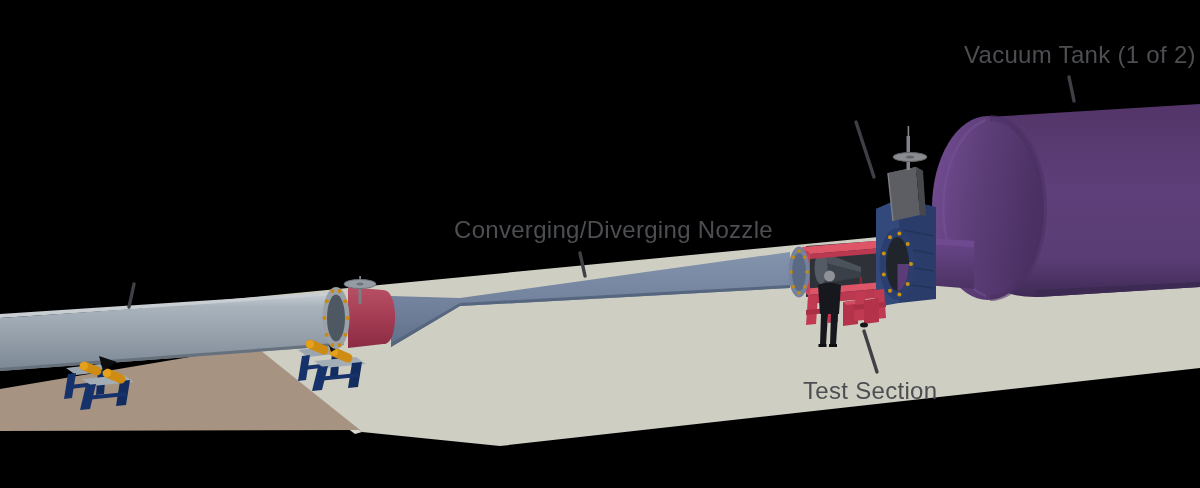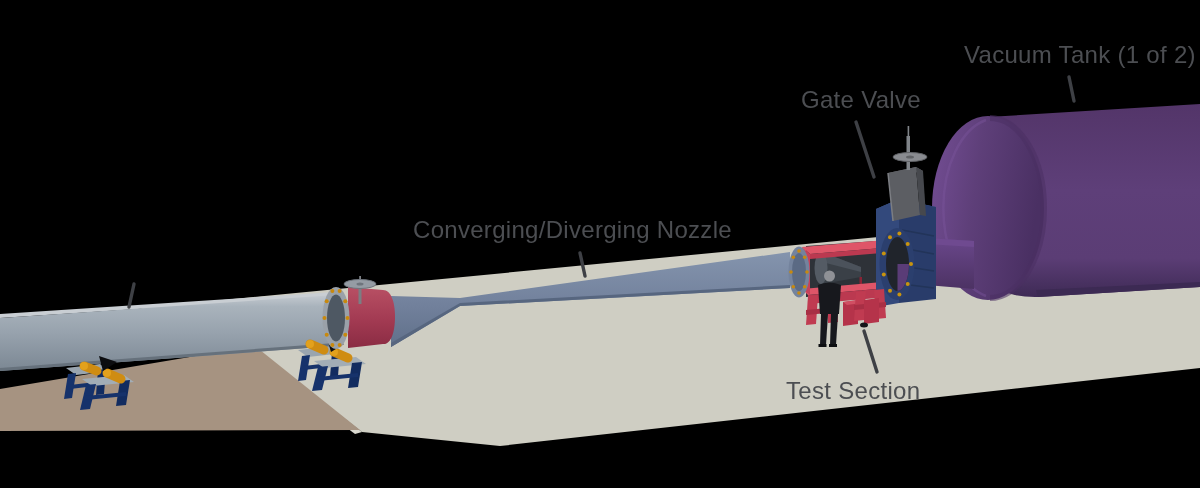--- a/index.html
+++ b/index.html
@@ -234,17 +234,16 @@
 
   <g stroke="#3e4045" stroke-width="3.4" stroke-linecap="round">
     <line x1="134" y1="284" x2="129" y2="307"></line>
     <line x1="580" y1="253" x2="585" y2="276"></line>
     <line x1="856" y1="122" x2="874" y2="177"></line>
     <line x1="1069" y1="77" x2="1074" y2="101"></line>
     <line x1="864" y1="331" x2="877" y2="372"></line>
   </g>
 </svg>
 
-<div class="lbl" style="left:413px;top:216px">Converging/Diverging Nozzle</div>
-<div class="lbl" style="left:801px;top:86px">Gate Valve</div>
+<div class="lbl" style="left:454px;top:216px">Converging/Diverging Nozzle</div>
 <div class="lbl" style="left:964px;top:41px">Vacuum Tank (1 of 2)</div>
-<div class="lbl" style="left:786px;top:377px">Test Section</div>
+<div class="lbl" style="left:803px;top:377px">Test Section</div>
 </div>
 
 </body></html>

